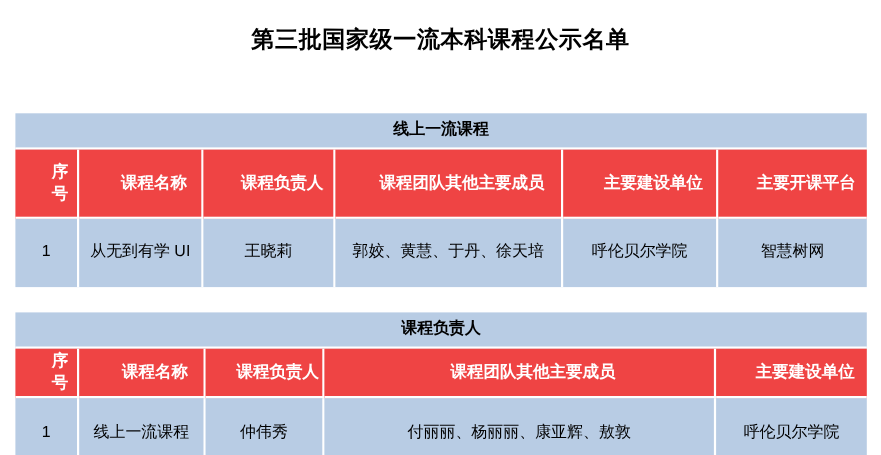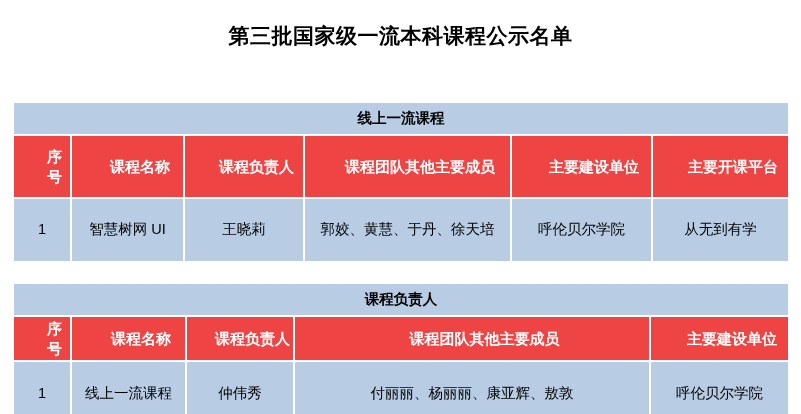--- a/index.html
+++ b/index.html
@@ -104,25 +104,25 @@
       <tr class="head-row">
         <td>序号</td>
         <td>课程名称</td>
         <td>课程负责人</td>
         <td class="wrap-cell">课程团队其他主要成员</td>
         <td>主要建设单位</td>
         <td class="last-col">主要开课平台</td>
       </tr>
       <tr class="body-row last-row">
         <td>1</td>
-        <td class="wrap-cell">智慧树网 UI</td>
+        <td class="wrap-cell">从无到有学 UI</td>
         <td>王晓莉</td>
         <td class="wrap-cell">郭姣、黄慧、于丹、徐天培</td>
         <td>呼伦贝尔学院</td>
-        <td class="last-col">从无到有学</td>
+        <td class="last-col">智慧树网</td>
       </tr>
     </tbody>
   </table>
 
   <table class="tbl" id="table-offline">
     <colgroup>
       <col style="width:58px">
       <col style="width:115px">
       <col style="width:108px">
       <col style="width:356px">

